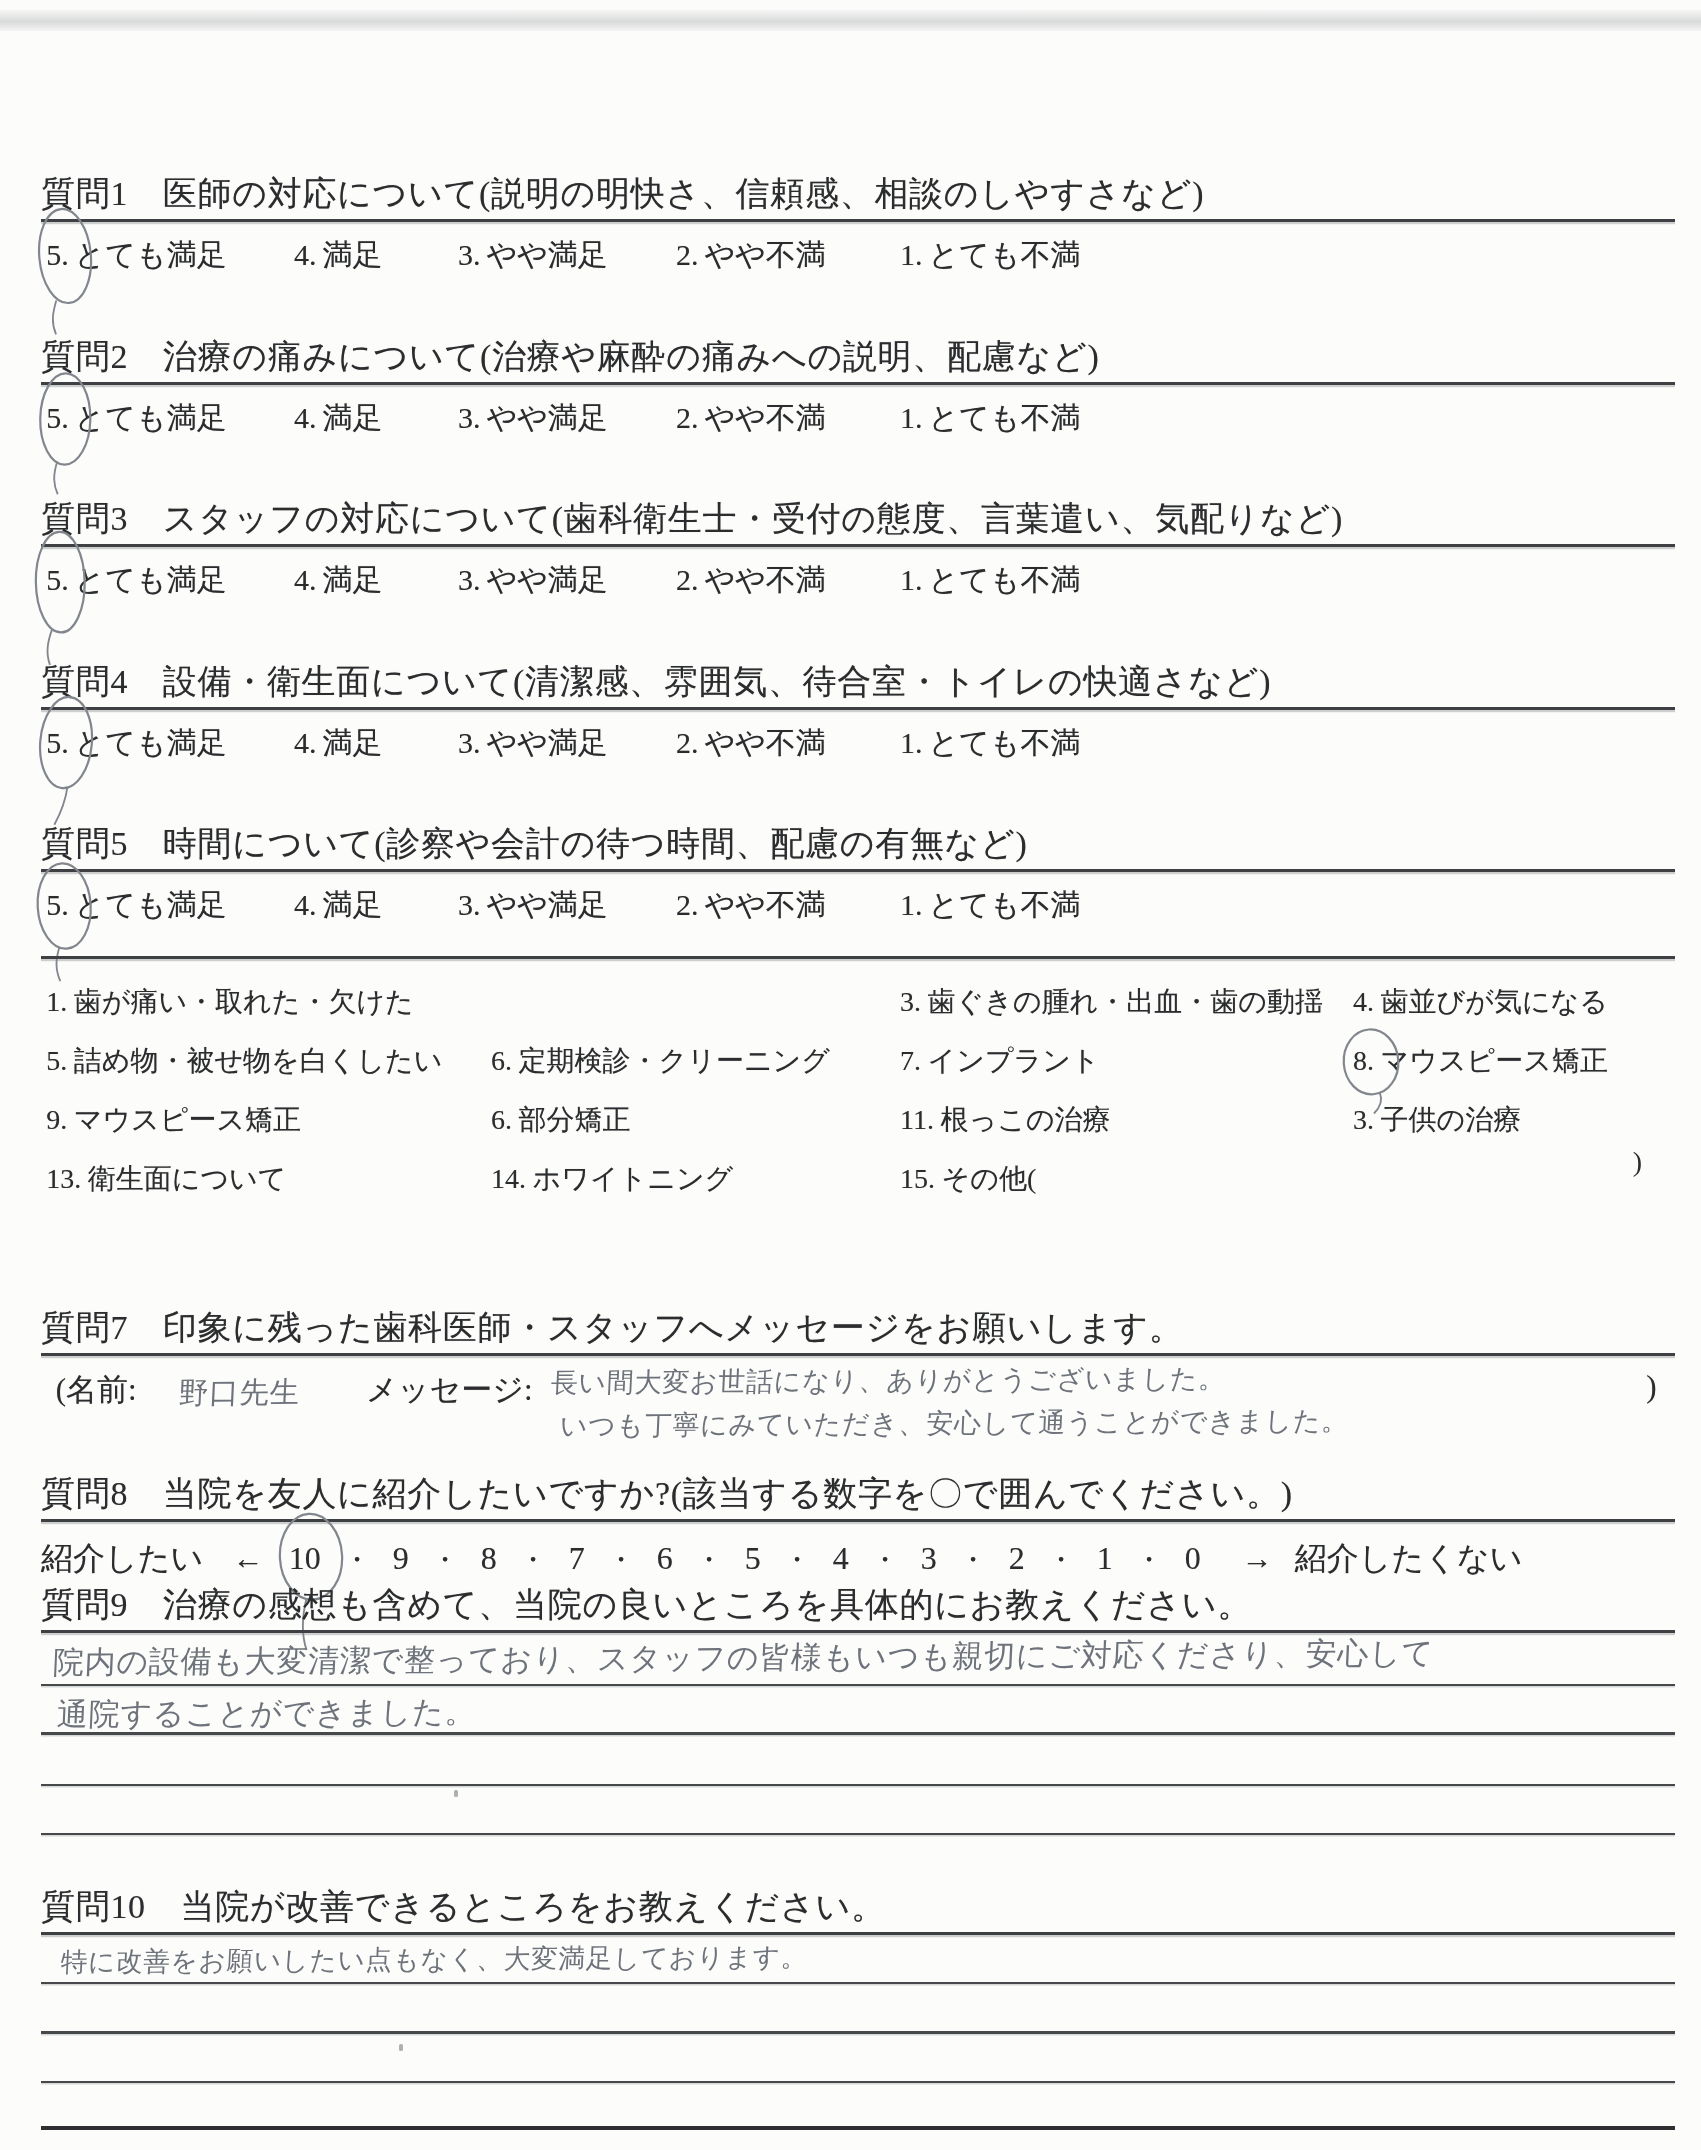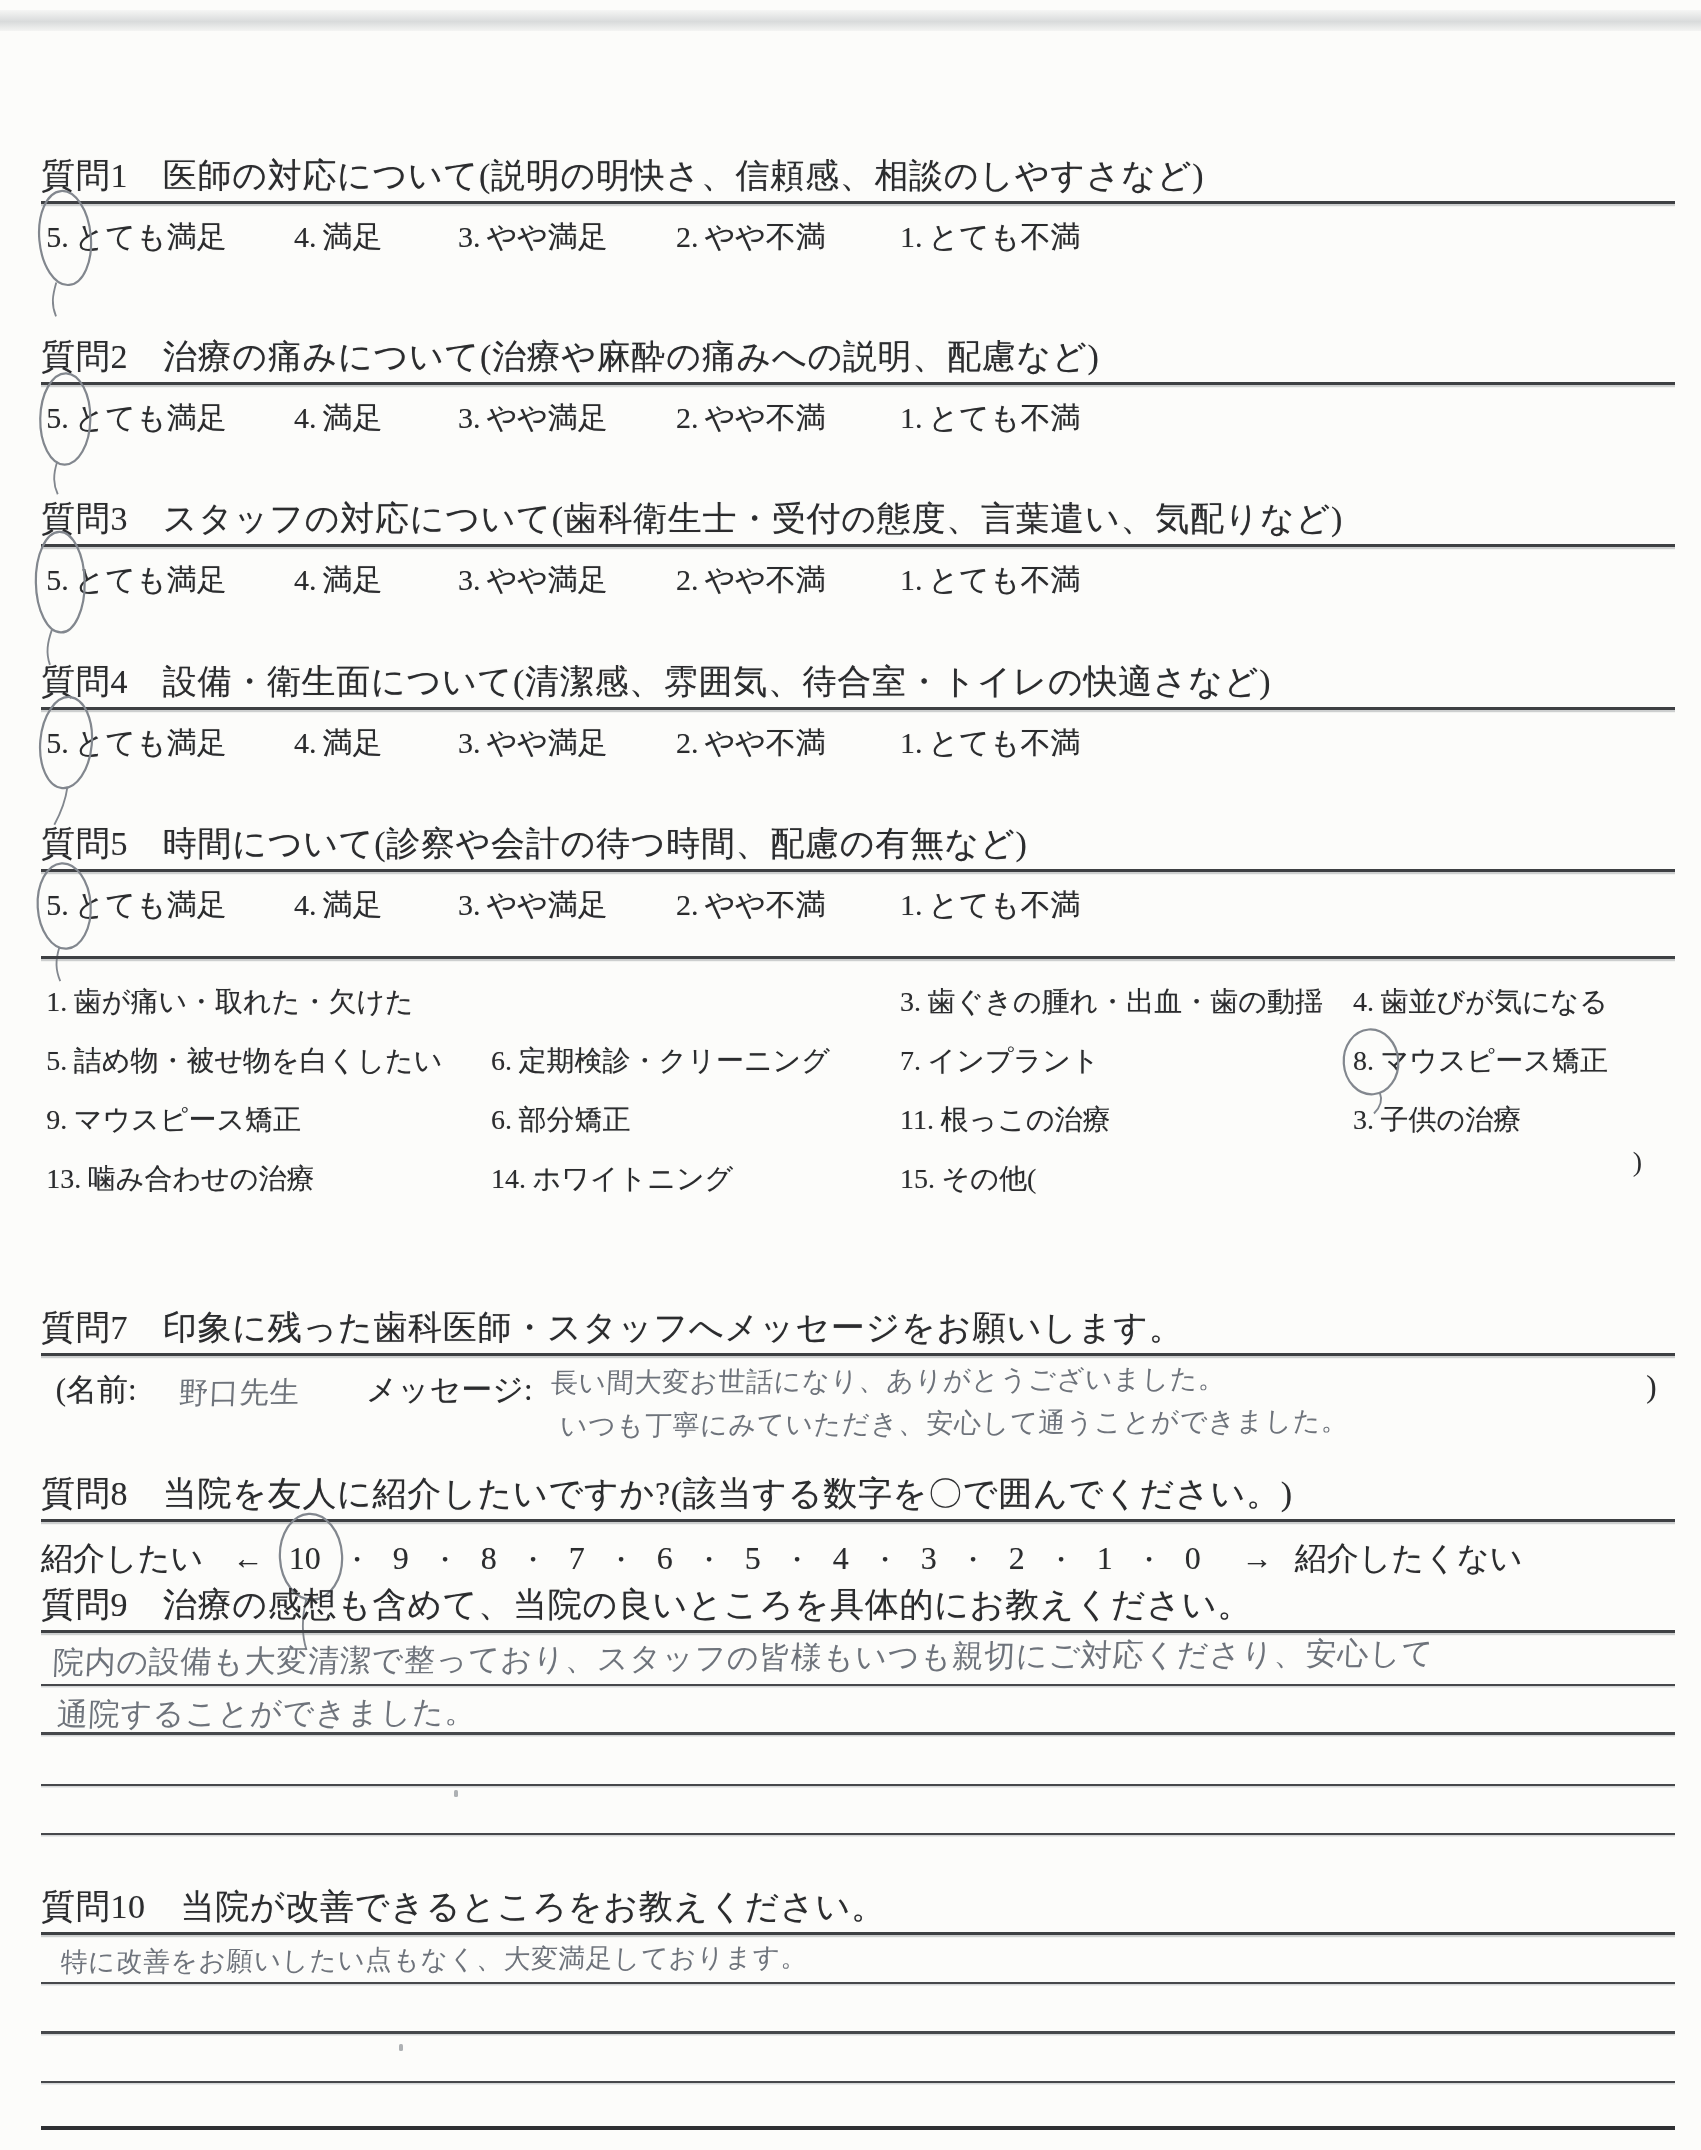--- a/index.html
+++ b/index.html
@@ -49,21 +49,21 @@
 </head>
 <body>
 
 <div class="scanband"></div>
 <div class="speck" style="left:454px;top:1790px;"></div>
 <div class="speck" style="left:399px;top:2044px;"></div>
 
 <div class="content">
 
 
-  <div class="section s1" style="top:153px">
+  <div class="section s1" style="top:171px">
     <div class="qtitle">質問1　医師の対応について(説明の明快さ、信頼感、相談のしやすさなど)</div>
     <div class="sep"></div>
     <div class="optrow">
       <span class="opt" style="left:5.2px">
         <svg class="circ" style="left:-19px;top:-35px" width="77" height="137" viewBox="0 0 104 186">
           <ellipse cx="52" cy="76" rx="35" ry="64" stroke-width="3" transform="rotate(-3 52 76)"></ellipse>
           <path d="M38 136 C32 154,30 166,36 182" stroke-width="2.5"></path>
         </svg>
         <span class="num">5.</span><span>とても満足</span>
       </span>
@@ -165,21 +165,21 @@
         <span class="num">8.</span><span>マウスピース矯正</span>
       </span>
     </div>
     <div class="q6row">
       <span class="q6item" style="left:5.2px"><span class="num">9.</span><span>マウスピース矯正</span></span>
       <span class="q6item" style="left:450px"><span class="num">6.</span><span>部分矯正</span></span>
       <span class="q6item" style="left:859px"><span class="num">11.</span><span>根っこの治療</span></span>
       <span class="q6item" style="left:1312px"><span class="num">3.</span><span>子供の治療</span></span>
     </div>
     <div class="q6row">
-      <span class="q6item" style="left:5.2px"><span class="num">13.</span><span>噛み合わせの治療</span></span>
+      <span class="q6item" style="left:5.2px"><span class="num">13.</span><span>衛生面について</span></span>
       <span class="q6item" style="left:450px"><span class="num">14.</span><span>ホワイトニング</span></span>
       <span class="q6item" style="left:859px"><span class="num">15.</span><span>その他(</span></span>
       <span class="q6close">)</span>
     </div>
   </div>
 
   <div class="section" style="top:1305px">
     <div class="qtitle">質問7　印象に残った歯科医師・スタッフへメッセージをお願いします。</div>
     <div class="sep"></div>
     <div class="q7row">

